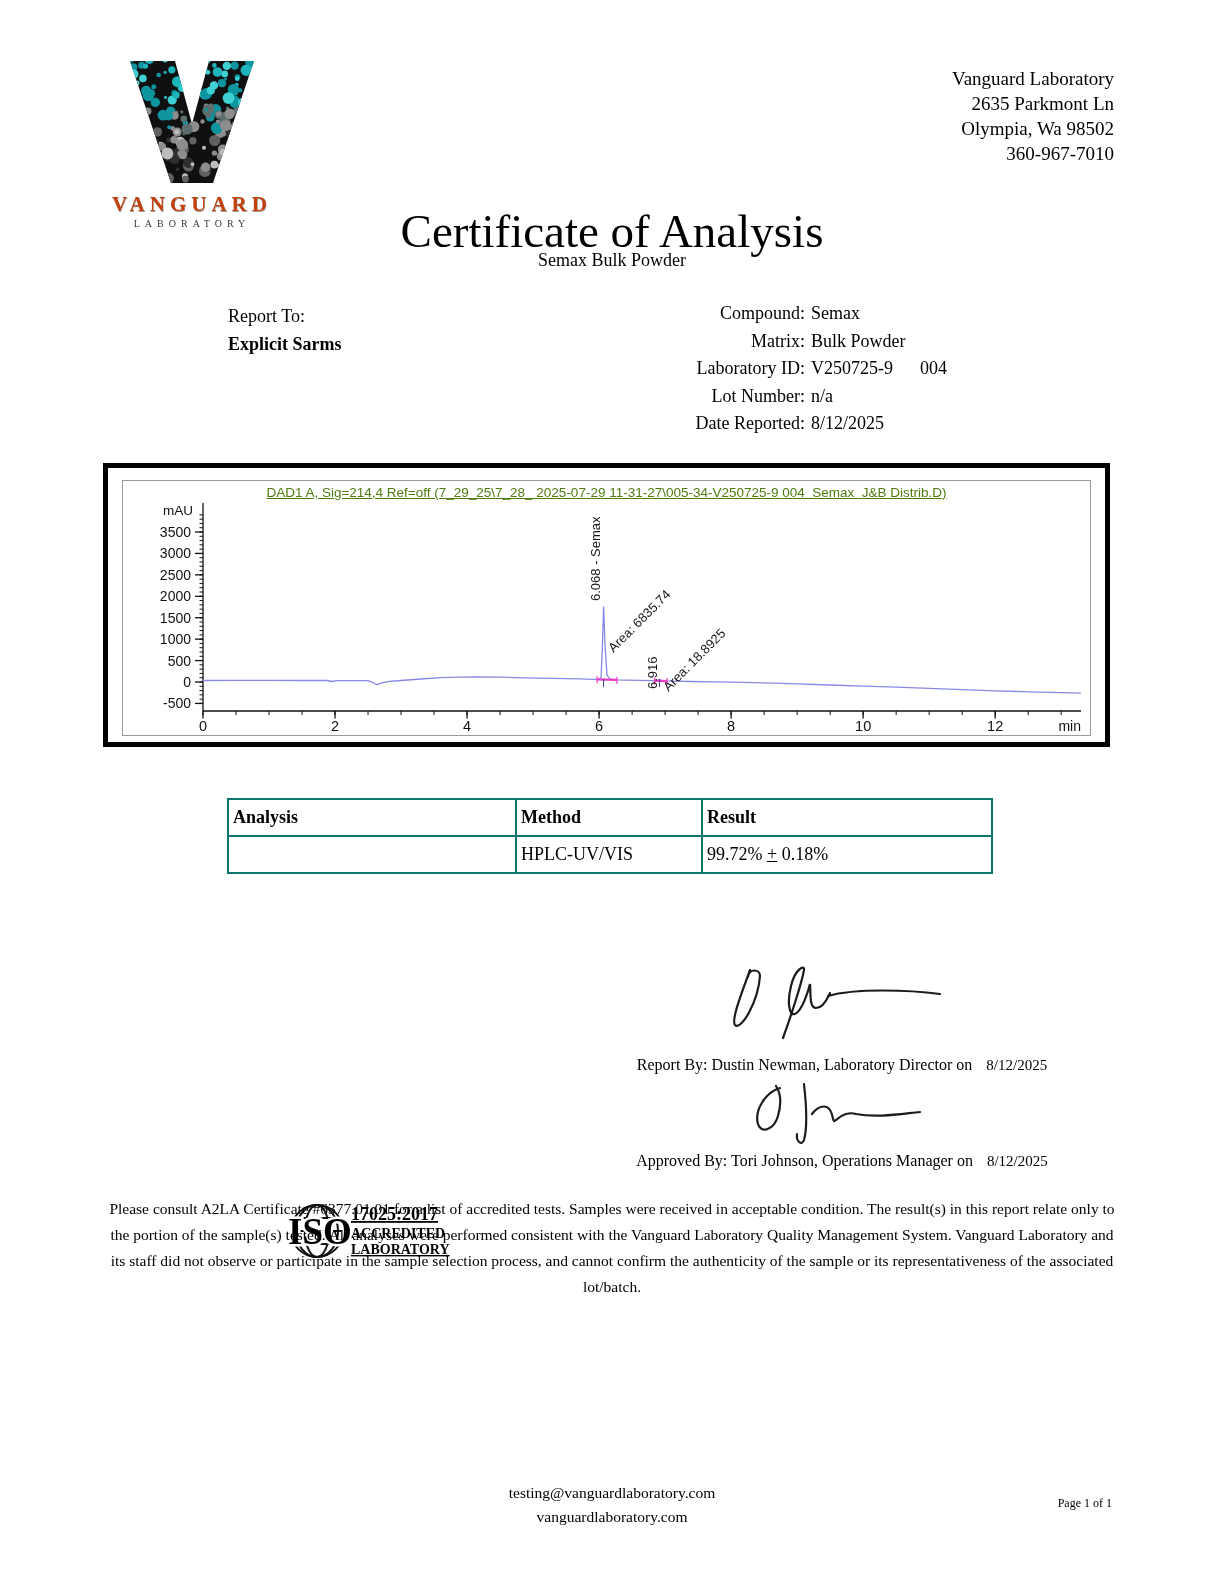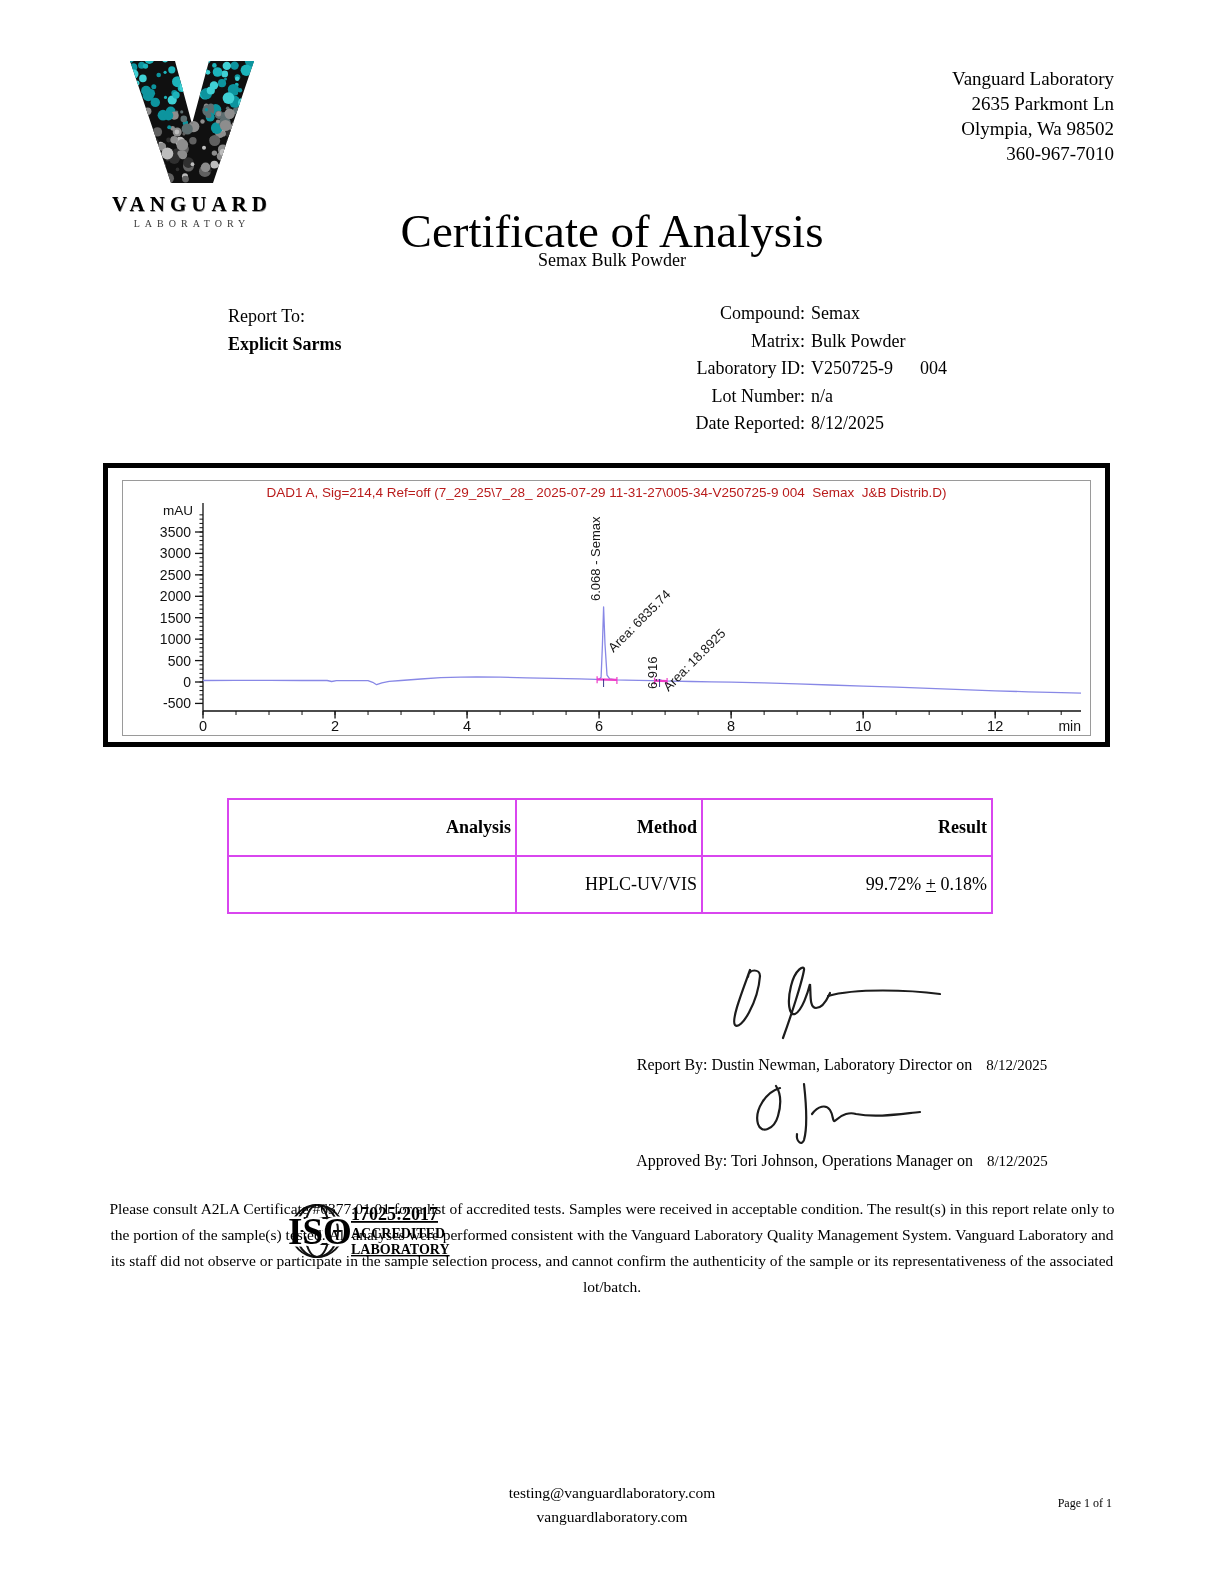--- a/index.html
+++ b/index.html
@@ -1,21 +1,21 @@
 <!DOCTYPE html>
 <html><head>
 <meta charset="utf-8">
 <style>
   html,body{margin:0;padding:0;background:#fff;}
   body{width:1224px;height:1584px;position:relative;font-family:"Liberation Serif",serif;color:#000;}
   .abs{position:absolute;}
 
   
   .logo-wrap{left:112px;top:58px;width:160px;text-align:center;}
-  .wordmark{font-family:"Liberation Serif",serif;font-weight:bold;color:#000000;
+  .wordmark{font-family:"Liberation Serif",serif;font-weight:bold;color:#c2410c;
             letter-spacing:5px;font-size:21px;text-shadow:0.5px 0.5px 0 #9c9c9c;margin-top:2px;}
   .wordmark-sub{font-family:"Liberation Serif",serif;color:#3a3a3a;letter-spacing:5px;font-size:10px;margin-top:1px;}
   .address{right:110px;top:66px;text-align:right;font-size:19px;line-height:25px;}
 
   
   .doc-title{left:0;top:204px;width:1224px;text-align:center;font-size:47px;}
   .doc-subtitle{left:0;top:250px;width:1224px;text-align:center;font-size:18px;}
 
   
   .report-to{left:228px;top:302px;font-size:18px;line-height:28px;}
@@ -27,21 +27,21 @@
   
   .chart-outer{left:103px;top:463px;width:997px;height:274px;border:5px solid #000;background:#fff;}
   .chart-inner{position:absolute;left:14px;top:12px;width:967px;height:254px;border:1px solid #9a9a9a;}
   .chart-title{position:absolute;left:0;top:4px;width:100%;text-align:center;
                font-family:"Liberation Sans",sans-serif;font-size:13.5px;white-space:pre;}
   .chart-inner svg{position:absolute;left:0;top:0;}
   .chart-inner svg text{font-family:"Liberation Sans",sans-serif;}
 
   
   table.results{position:absolute;left:227px;top:798px;border-collapse:collapse;font-size:18px;}
-  table.results th, table.results td{border:2px solid #d946ef;text-align:right;height:31px;padding:12px 4px;}
+  table.results th, table.results td{border:2px solid #0f766e;text-align:left;height:31px;padding:2px 4px;}
   table.results th{font-weight:bold;}
   .pm{text-decoration:underline;}
 
   
   .sigblock{left:562px;width:560px;text-align:center;}
   .sig1{top:962px;}
   .sig2{top:1078px;}
   .sigline{font-size:16px;margin-top:2px;}
   .sigdate{font-size:15px;margin-left:14px;}
   .sig-svg path{fill:none;stroke:#1c1c1c;stroke-width:2.2;stroke-linecap:round;}
@@ -358,21 +358,21 @@
     <div class="lbl">Laboratory ID:</div>
     <div class="val">V250725-9      004</div>
     <div class="lbl">Lot Number:</div>
     <div class="val">n/a</div>
     <div class="lbl">Date Reported:</div>
     <div class="val">8/12/2025</div>
   </div>
 
 <div class="abs chart-outer">
   <div class="chart-inner">
-    <div class="chart-title" id="chart-title" style="color: #b91c1c;">DAD1 A, Sig=214,4 Ref=off (7_29_25\7_28_ 2025-07-29 11-31-27\005-34-V250725-9 004  Semax  J&amp;B Distrib.D)</div>
+    <div class="chart-title" id="chart-title" style="color: #4d7c0f; text-decoration: underline;">DAD1 A, Sig=214,4 Ref=off (7_29_25\7_28_ 2025-07-29 11-31-27\005-34-V250725-9 004  Semax  J&amp;B Distrib.D)</div>
     <svg id="chromatogram-svg" width="965" height="252" viewBox="0 0 965 252">
         <line x1="80" y1="22" x2="80" y2="230" stroke="#111" stroke-width="1.3"></line>
         <line x1="80" y1="230" x2="958" y2="230" stroke="#111" stroke-width="1.3"></line>
         <line x1="76.5" y1="222.42849999999999" x2="80" y2="222.42849999999999" stroke="#111" stroke-width="1"></line>
         <line x1="76.5" y1="218.1428" x2="80" y2="218.1428" stroke="#111" stroke-width="1"></line>
         <line x1="76.5" y1="213.8571" x2="80" y2="213.8571" stroke="#111" stroke-width="1"></line>
         <line x1="76.5" y1="209.5714" x2="80" y2="209.5714" stroke="#111" stroke-width="1"></line>
         <line x1="76.5" y1="205.2857" x2="80" y2="205.2857" stroke="#111" stroke-width="1"></line>
         <line x1="76.5" y1="201" x2="80" y2="201" stroke="#111" stroke-width="1"></line>
         <line x1="76.5" y1="196.7143" x2="80" y2="196.7143" stroke="#111" stroke-width="1"></line>

